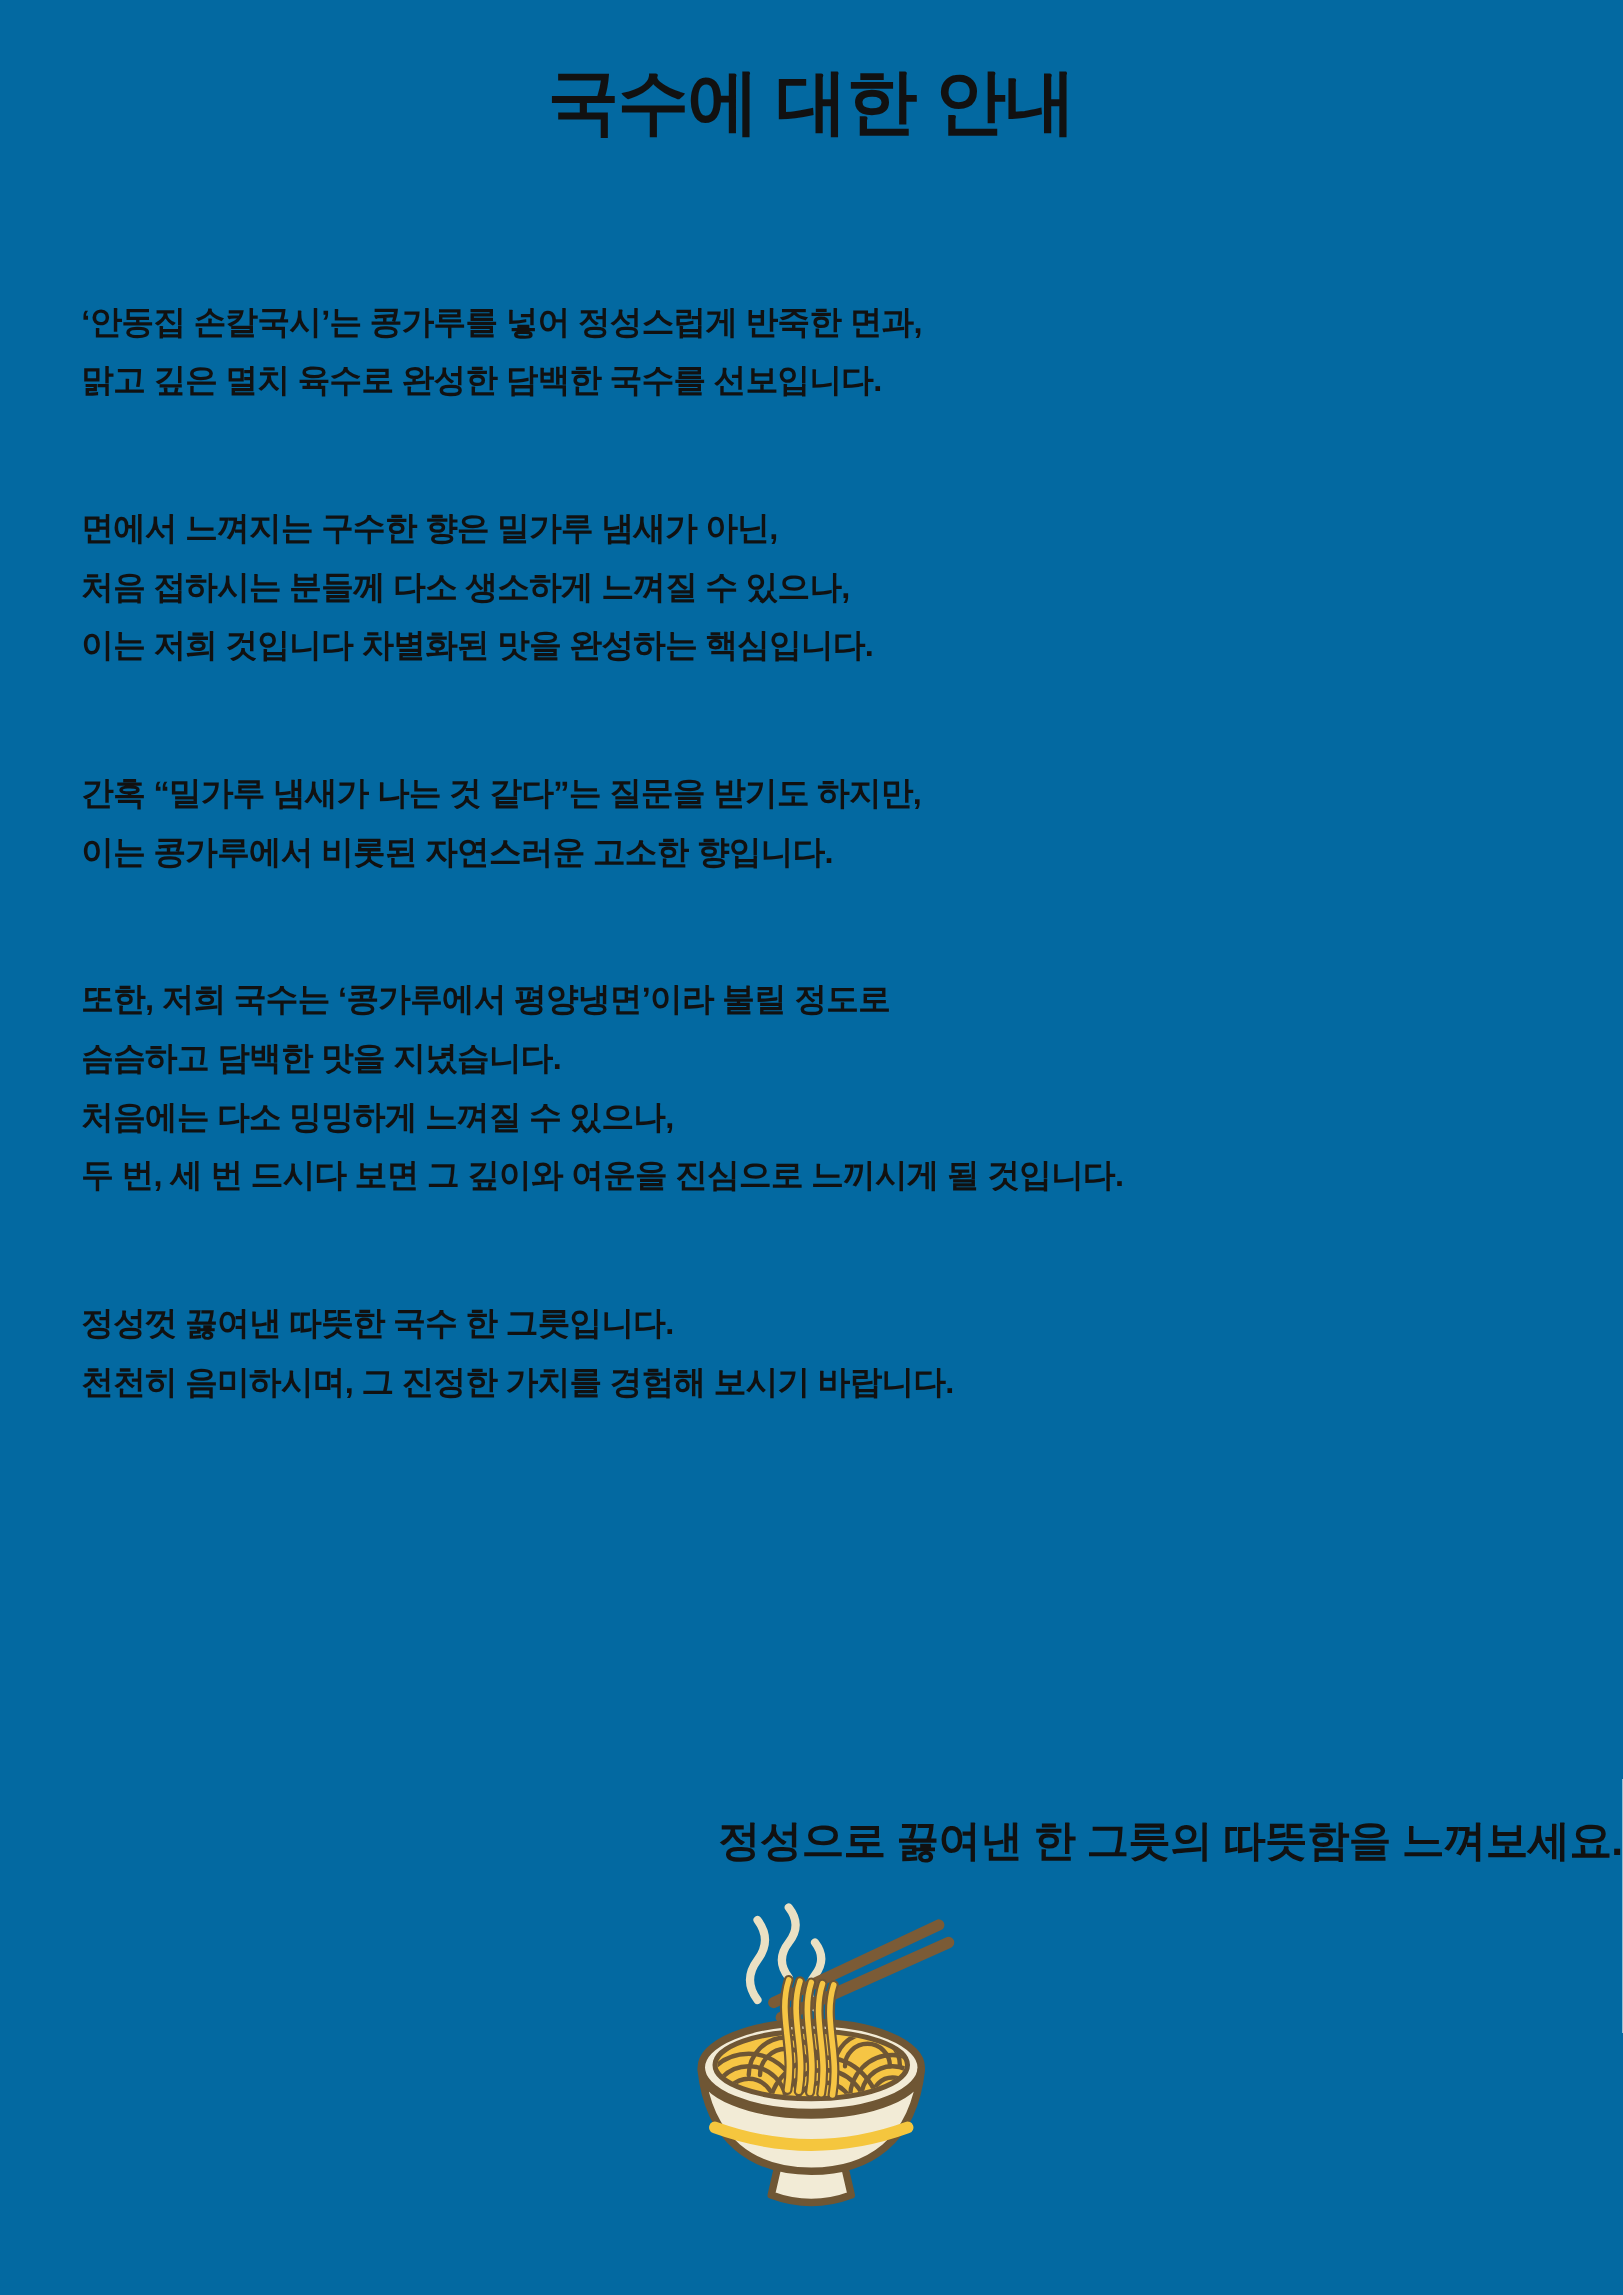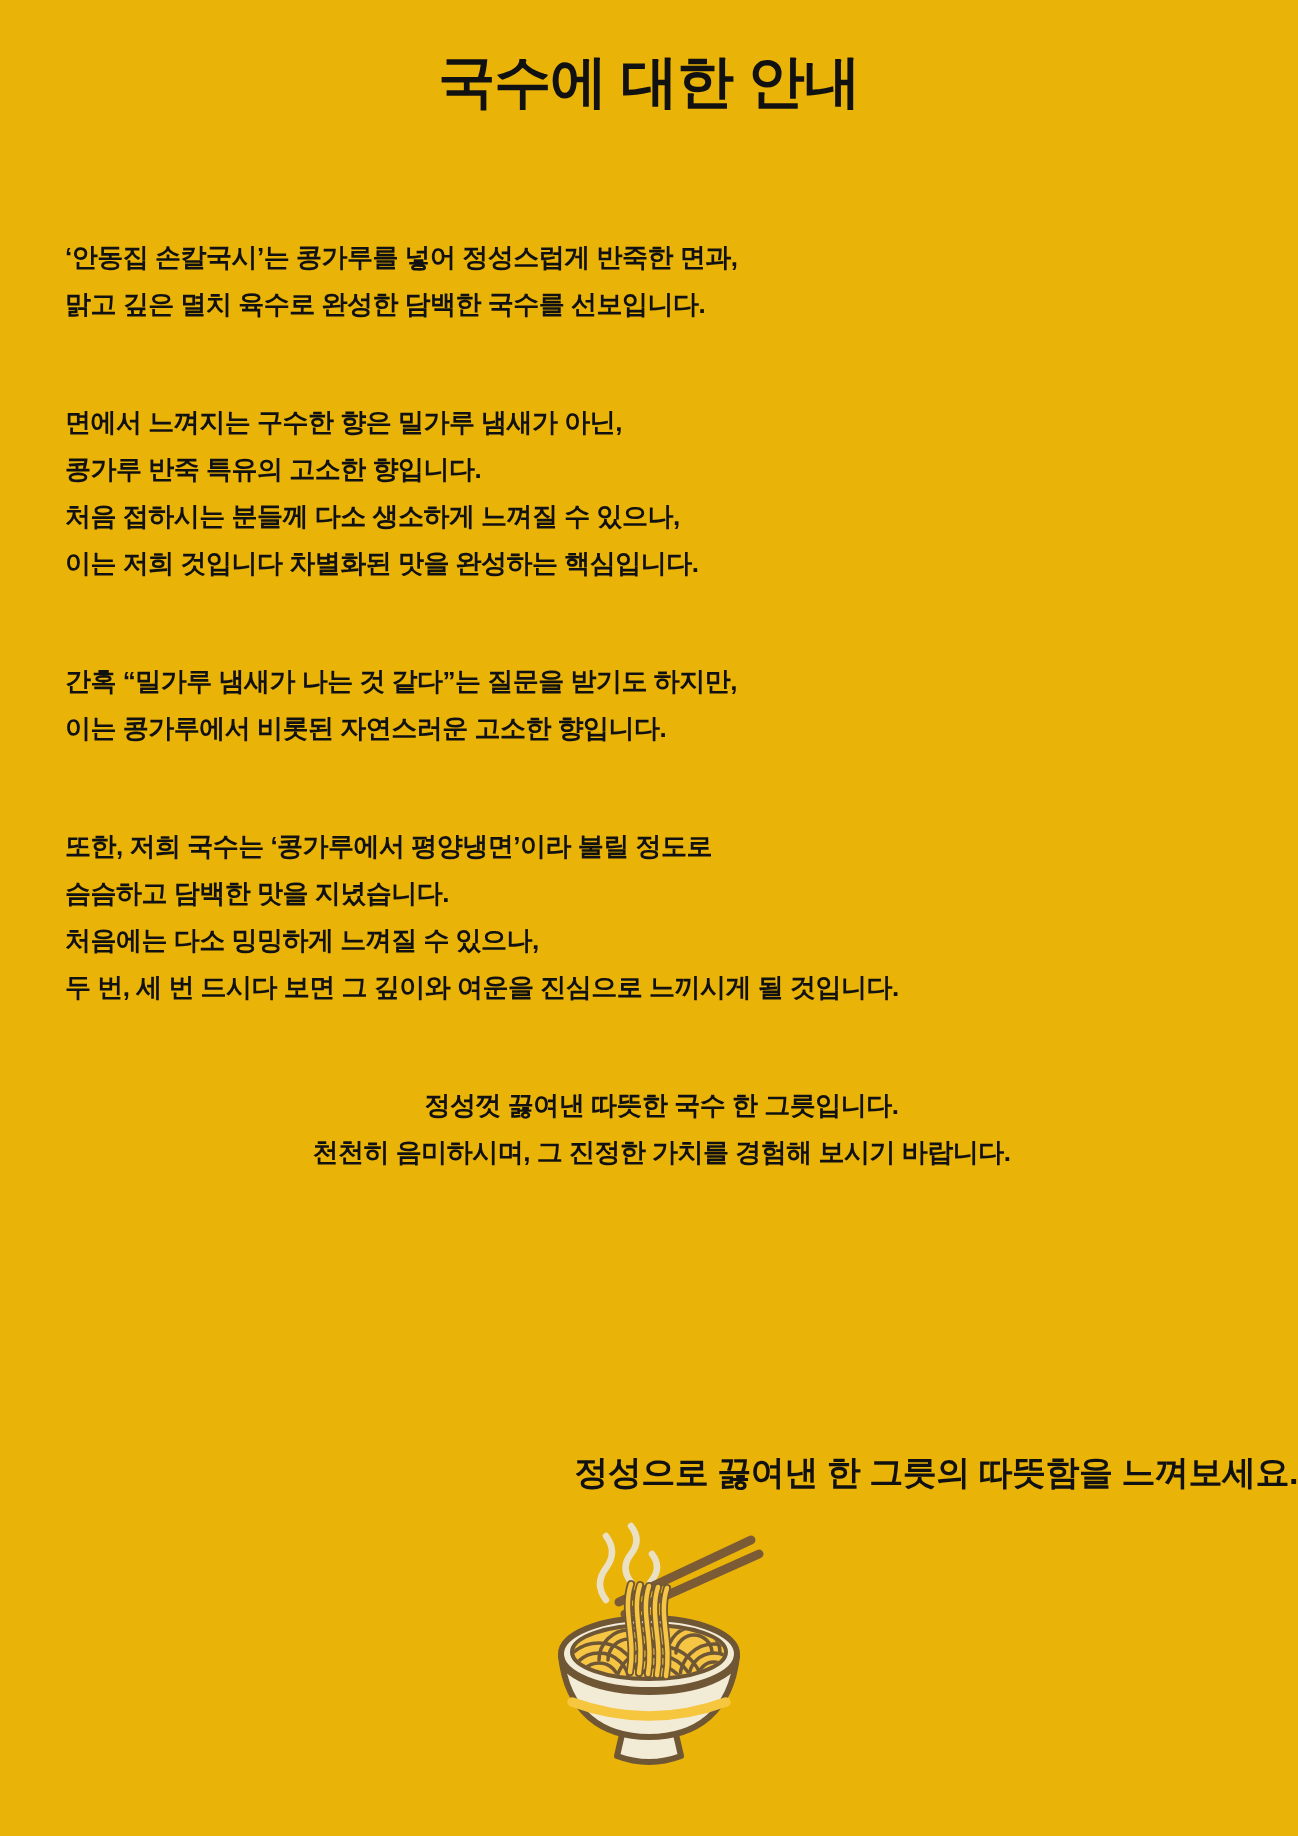--- a/index.html
+++ b/index.html
@@ -1,20 +1,20 @@
 <!DOCTYPE html>
 <html><head>
 <meta charset="utf-8">
 <style>
   html, body { margin: 0; padding: 0; background: #ffffff; }
   .page {
     position: relative;
     width: 1298px;
     height: 1836px;
-    background: #eab308;
+    background: #0369a1;
     overflow: hidden;
     font-family: "Liberation Sans", "DejaVu Sans", sans-serif;
     color: #111111;
   }
   .title {
     position: absolute;
     top: 44px; left: 0;
     width: 100%;
     text-align: center;
     font-size: 57px;
@@ -25,21 +25,21 @@
     position: absolute;
     top: 234px;
     left: 65px;
     right: 40px;
     font-size: 26px;
     font-weight: 700;
     line-height: 47px;
     letter-spacing: -0.5px;
   }
   .para { margin: 0 0 71px 0; }
-  .para:last-child { margin-bottom: 0; text-align: center; }
+  .para:last-child { margin-bottom: 0; }
   .line { white-space: nowrap; }
   .closing {
     position: absolute;
     top: 1450px; left: 0;
     width: 100%;
     text-align: right;
     font-size: 34px;
     font-weight: 700;
     letter-spacing: -0.5px;
   }
@@ -59,21 +59,20 @@
 
   <div class="title">국수에 대한 안내</div>
 
   <div class="content">
     <div class="para">
       <div class="line">‘안동집 손칼국시’는 콩가루를 넣어 정성스럽게 반죽한 면과,</div>
       <div class="line">맑고 깊은 멸치 육수로 완성한 담백한 국수를 선보입니다.</div>
     </div>
     <div class="para">
       <div class="line">면에서 느껴지는 구수한 향은 밀가루 냄새가 아닌,</div>
-      <div class="line">콩가루 반죽 특유의 고소한 향입니다.</div>
       <div class="line">처음 접하시는 분들께 다소 생소하게 느껴질 수 있으나,</div>
       <div class="line">이는 저희 것입니다 차별화된 맛을 완성하는 핵심입니다.</div>
     </div>
     <div class="para">
       <div class="line">간혹 “밀가루 냄새가 나는 것 같다”는 질문을 받기도 하지만,</div>
       <div class="line">이는 콩가루에서 비롯된 자연스러운 고소한 향입니다.</div>
     </div>
     <div class="para">
       <div class="line">또한, 저희 국수는 ‘콩가루에서 평양냉면’이라 불릴 정도로</div>
       <div class="line">슴슴하고 담백한 맛을 지녔습니다.</div>

